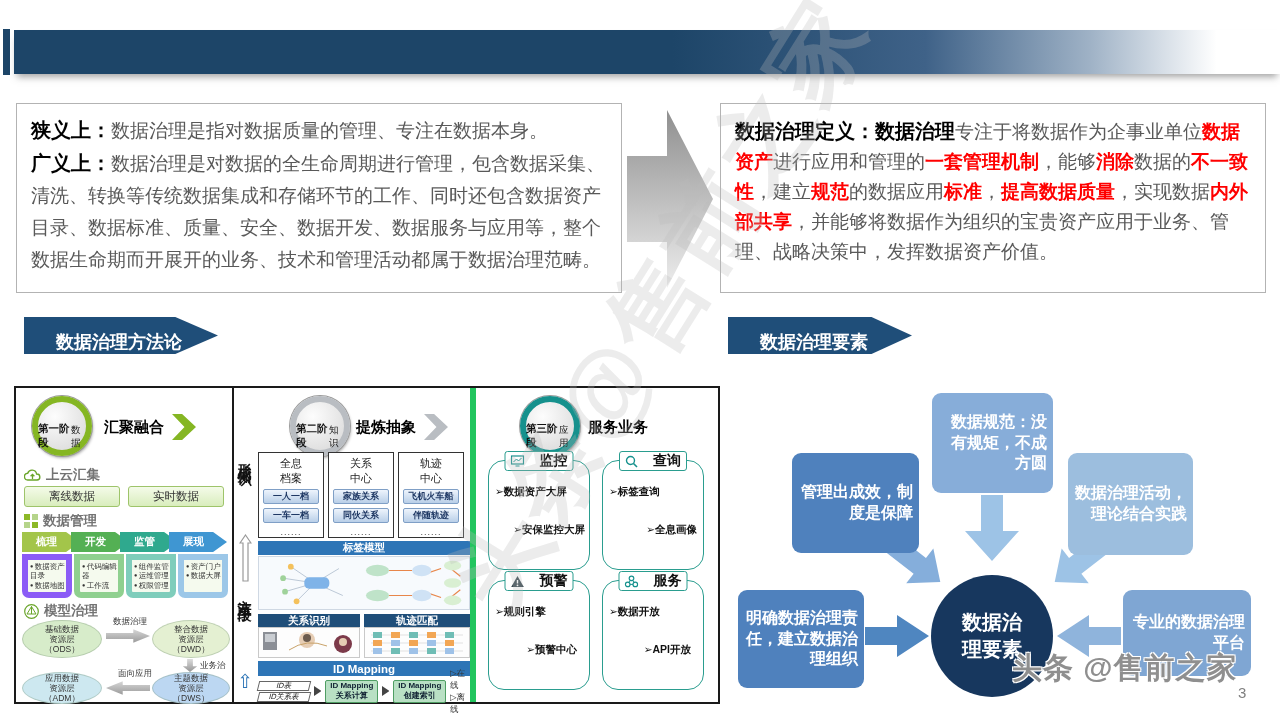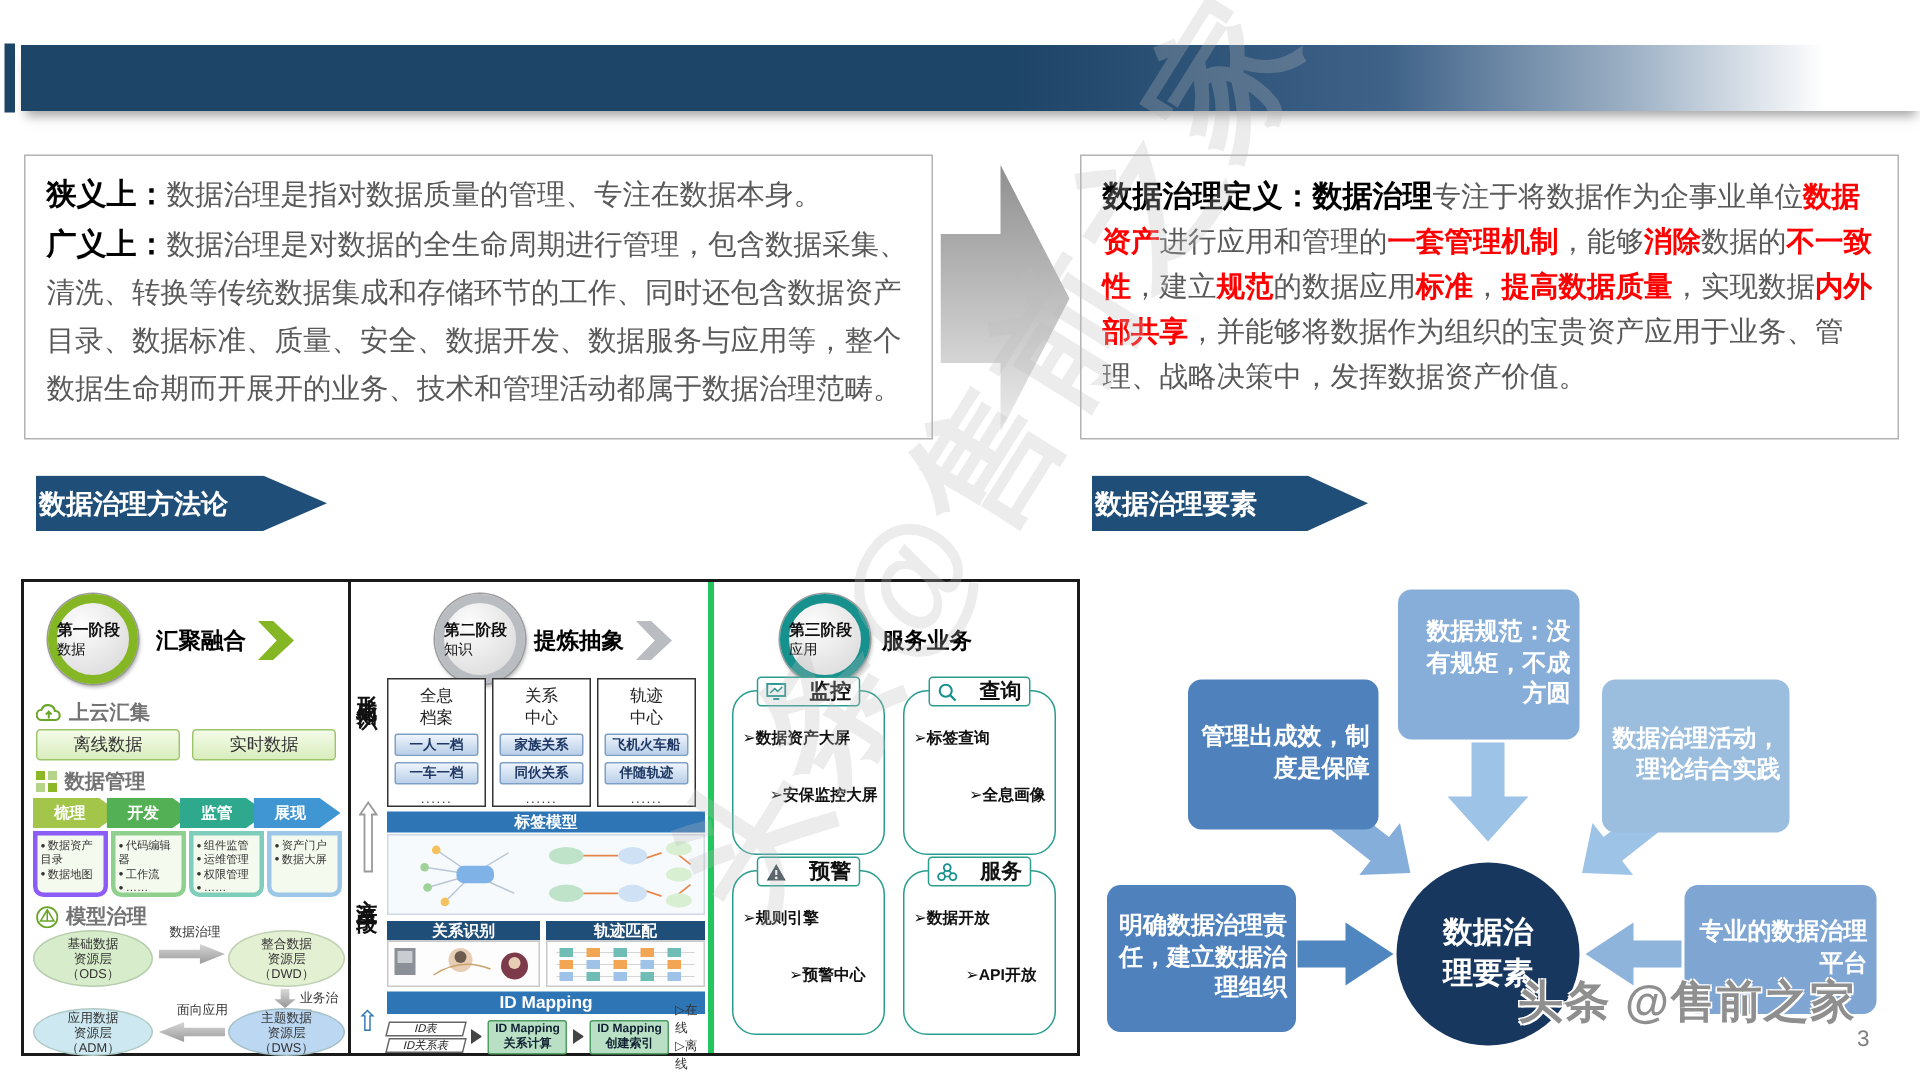--- a/index.html
+++ b/index.html
@@ -26,53 +26,53 @@
   .def-left{left:16px;top:103px;width:606px;height:190px;line-height:32px}
   .def-right{left:720px;top:103px;width:546px;height:190px;line-height:30px;padding-top:12px}
   .seg-label{color:#000;font-weight:700;font-size:20px}
   .seg-gray{color:#595959}
   .seg-red{color:#ff0000;font-weight:700}
 
   .big-arrow{left:627px;top:104px;width:88px;height:190px;z-index:1}
 
   
   .sec-hdr{height:37px;background:#1f4e79;color:#fff;font-size:18px;font-weight:700;
-    display:flex;align-items:center;padding-left:2px;z-index:2;
+    display:flex;align-items:flex-end;padding-left:32px;z-index:2;
     clip-path:polygon(0 0,78% 0,100% 50%,78% 100%,0 100%);filter:drop-shadow(2px 3px 2px rgba(0,0,0,.35))}
   .sec-hdr-left{left:24px;top:317px;width:194px}
   .sec-hdr-right{left:728px;top:317px;width:184px}
 
   
   .method{left:14px;top:386px;width:706px;height:318px;background:#fff;border:2px solid #1a1a1a;
     display:flex;z-index:2}
   .mcol{position:relative;height:100%}
   .mcol1{width:218px;border-right:2px solid #1a1a1a}
-  .mcol2{width:242px;border-right:4px solid #22c55e}
+  .mcol2{width:242px;border-right:6px solid #22c55e}
   .mcol3{width:240px}
 
-  .badge{width:60px;height:60px;border-radius:50%;display:flex;flex-direction:column;align-items:flex-start;
+  .badge{width:60px;height:60px;border-radius:50%;display:flex;align-items:flex-end;
     justify-content:center;background:radial-gradient(circle at 35% 30%,#fdfdfd,#d6d6d6);
     box-shadow:0 0 0 1px #9a9a9a,1px 2px 3px rgba(0,0,0,.35)}
   .badge .bt{font-size:10.5px;font-weight:700;color:#111}
   .badge .bs{font-size:9.5px;color:#111}
   .badge-g{border:6px solid #85b623}
   .badge-s{border:6px solid #b9bdc2}
   .badge-t{border:6px solid #16918d}
   .stage-title{display:flex;align-items:center;gap:8px;font-size:15px;font-weight:700;color:#000}
   .chev-big{width:24px;height:26px;clip-path:polygon(0 0,42% 0,100% 50%,42% 100%,0 100%,52% 50%)}
   .chev-green{background:#85b623}.chev-silver{background:#b9bdc2}
 
   .sec-row{display:flex;align-items:center;gap:5px;font-size:13.5px;font-weight:700;color:#737373}
   .gbtn{height:21px;background:linear-gradient(#f4fbe9,#d9edbd);border:1px solid #9ec46a;border-radius:3px;
     font-size:11.5px;color:#333;display:flex;align-items:center;justify-content:center}
 
   .chev-row{display:flex}
   .chev{height:20px;color:#fff;font-size:10.5px;font-weight:700;display:flex;align-items:center;
     padding-left:14px;width:58px;margin-right:-9px;clip-path:polygon(0 0,76% 0,100% 50%,76% 100%,0 100%)}
-  .bullet-box{width:50px;height:44px;border-radius:0 0 7px 7px;border:3px solid #8b5cf6;background:#f5faee;
+  .bullet-box{width:50px;height:44px;border-radius:0 0 7px 7px;border:6px solid #8b5cf6;background:#f5faee;
     font-size:7.5px;line-height:1.25;color:#333;padding:2px 1px 0 2px;overflow:hidden}
   .bullet-box div::before{content:"● ";font-size:5.5px;vertical-align:1px}
 
   .ellipse{border-radius:50%;display:flex;align-items:center;justify-content:center;text-align:center;
     font-size:8.5px;line-height:1.18;color:#333;border:1px solid rgba(120,150,120,.35)}
   .barrow{clip-path:polygon(0 32%,62% 32%,62% 8%,100% 50%,62% 92%,62% 68%,0 68%);
     background:linear-gradient(#dcdcdc,#959595)}
   .barrow-left{clip-path:polygon(100% 32%,38% 32%,38% 8%,0 50%,38% 92%,38% 68%,100% 68%)}
   .barrow-down{clip-path:polygon(32% 0,68% 0,68% 55%,95% 55%,50% 100%,5% 55%,32% 55%)}
   .flow-lbl{font-size:8.5px;color:#333}

